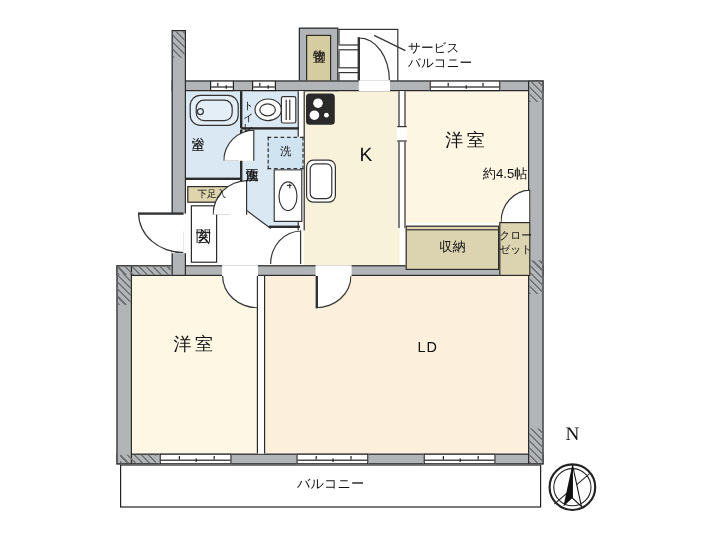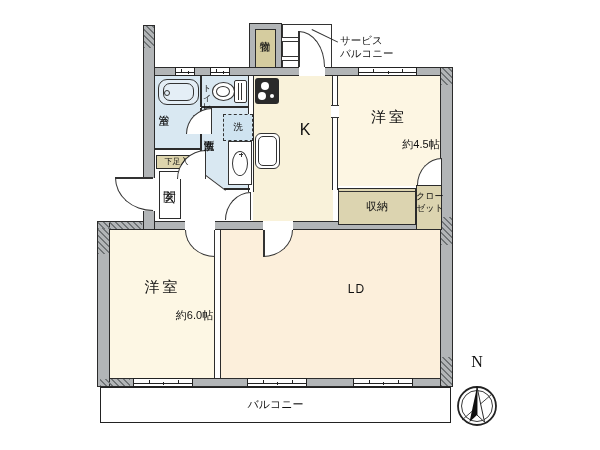--- a/index.html
+++ b/index.html
@@ -200,21 +200,20 @@
   <div class="lbl ctr big" style="left:338px;top:108px;width:102px;">洋室</div>
   <div class="lbl ctr size" style="left:338px;top:137px;width:102px;">約4.5帖</div>
 
   <div class="lbl ctr" style="left:338px;top:188px;width:78px;line-height:37px;font-size:11px;">収納</div>
   <div class="lbl ctr" style="left:416px;top:191px;width:26px;font-size:9px;line-height:1.3;">
     <div>クロー</div>
     <div>ゼット</div>
   </div>
 
   <div class="lbl ctr big" style="left:110px;top:278px;width:105px;">洋室</div>
-  <div class="lbl ctr size" style="left:110px;top:308px;width:105px;">約6.0帖</div>
 
   <div class="lbl ctr" style="left:234px;top:282px;width:219px;font-size:12px;letter-spacing:1px;margin-left:13px;">LD</div>
 
   <div class="lbl ctr" style="left:100px;top:387px;width:351px;line-height:34px;font-size:11px;">バルコニー</div>
 
   <svg width="52" height="86" viewBox="0 0 52 86" style="position:absolute;left:451px;top:350px;">
     <text x="26" y="17" text-anchor="middle" font-size="16" font-family="Liberation Serif, DejaVu Serif, serif" fill="#111">N</text>
     <circle cx="26" cy="56" r="19" fill="none" stroke="#222" stroke-width="1.8"></circle>
     <circle cx="26" cy="56" r="15.5" fill="none" stroke="#222" stroke-width="0.9"></circle>
     <line x1="11" y1="70" x2="41" y2="44" stroke="#333" stroke-width="0.9"></line>

